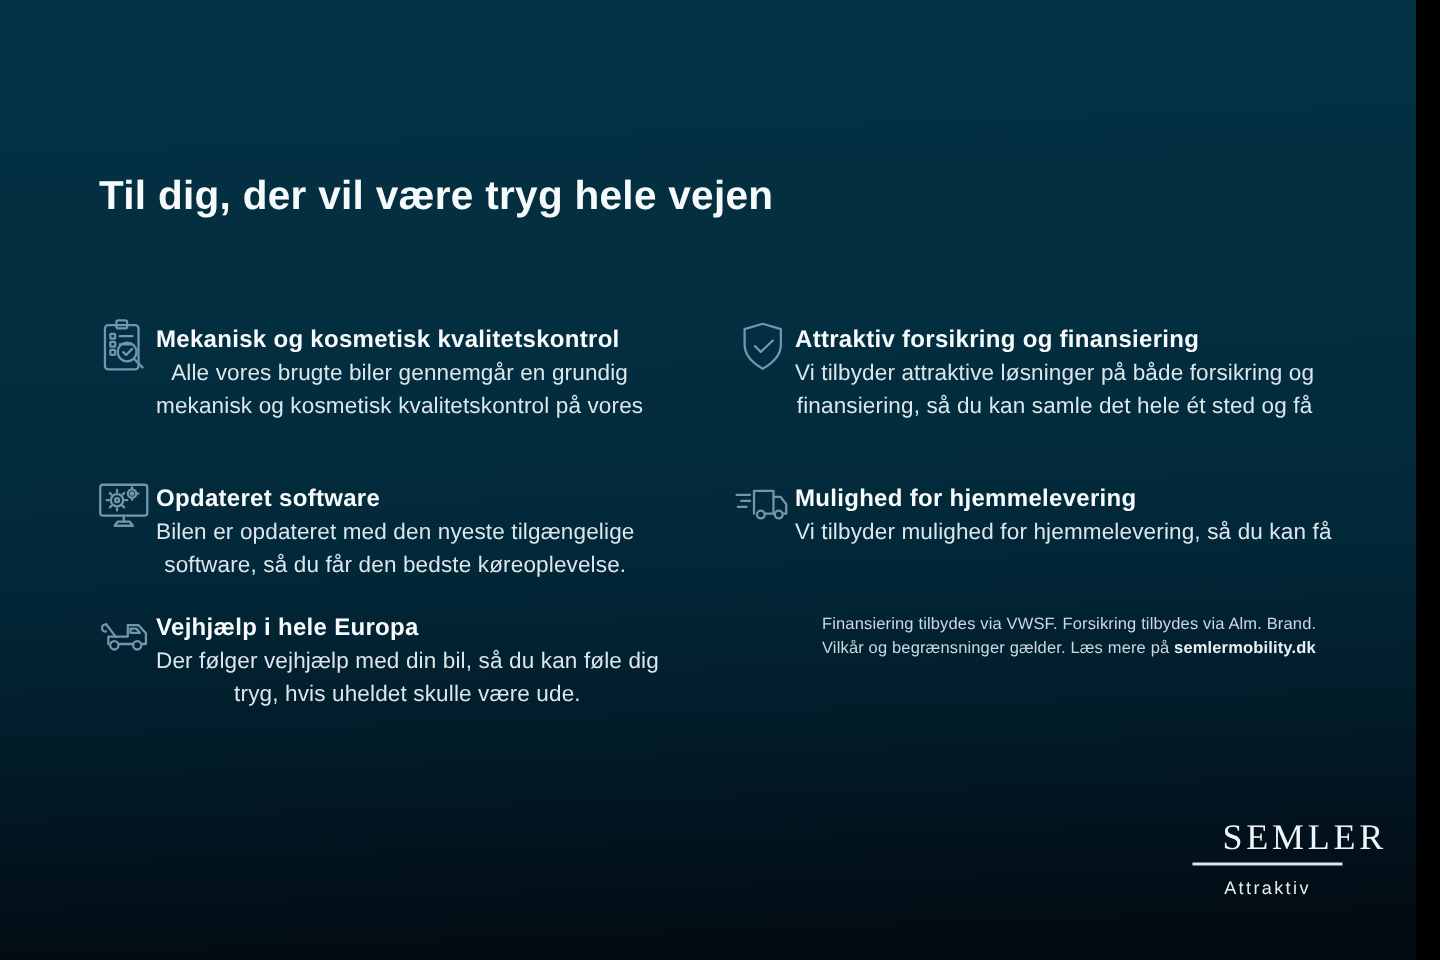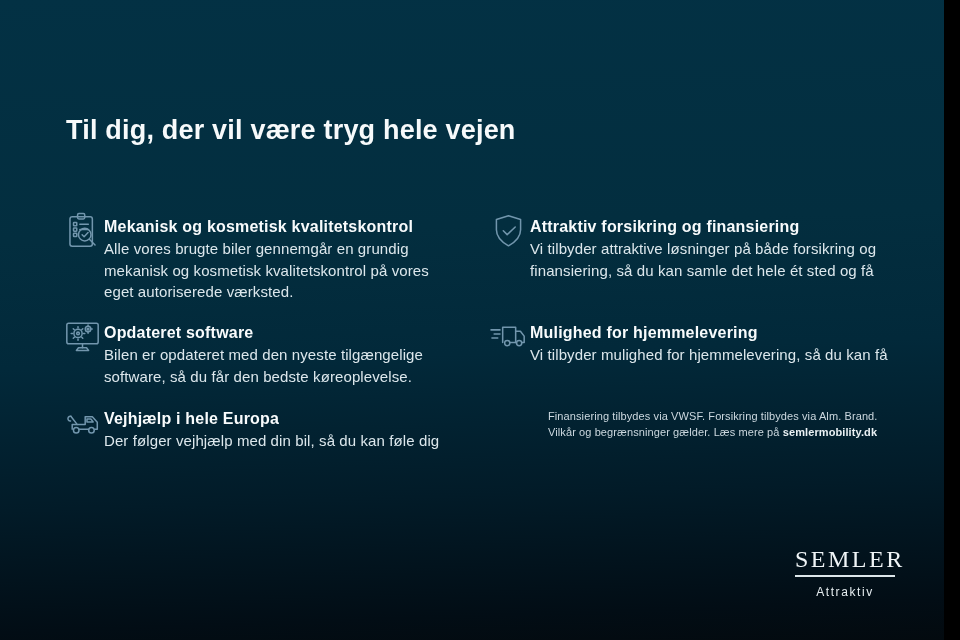--- a/index.html
+++ b/index.html
@@ -16,30 +16,30 @@
   .feature{position:absolute;display:flex;align-items:flex-start;}
   .f-l1{left:60px;top:210px}
   .f-l2{left:60px;top:316px}
   .f-l3{left:60px;top:402px}
   .f-r1{left:486px;top:210px}
   .f-r2{left:486px;top:316px}
   .icon{width:44px;height:44px;flex:0 0 44px;display:flex;align-items:flex-start;justify-content:center;}
   .icon svg{width:43px;height:43px;fill:none;stroke:var(--icon-stroke,#7296ad);stroke-width:1.7;stroke-linecap:round;stroke-linejoin:round;}
   .itext{padding-top:6px;}
   .itext h3{margin:0;font-size:16px;line-height:22px;font-weight:700;color:#f8fbfc;letter-spacing:.2px;}
-  .bline{font-size:15px;line-height:21.5px;color:#dce7ec;white-space:nowrap;letter-spacing:.1px;}
+  .bline{font-size:15px;line-height:21.5px;color:#dce7ec;white-space:nowrap;letter-spacing:.1px;text-align:center;}
   .disclaimer{
     position:absolute;left:548px;top:408px;
     font-size:11px;line-height:16px;color:#ccd8df;letter-spacing:.1px;white-space:nowrap;
   }
   .disclaimer strong{color:#eaf1f4;font-weight:700;}
   .logo{position:absolute;left:795px;top:546px;width:100px;text-align:center;}
   .logo-brand{
     font-family:"Liberation Serif",serif;font-size:24px;line-height:26px;
-    letter-spacing:2.5px;color:#f0f5f7;white-space:nowrap;
+    letter-spacing:2.5px;color:#f0f5f7;white-space:nowrap;margin-left:20px;
   }
   .logo-rule{height:2px;background:#dde6ea;margin-top:3px;}
   .logo-sub{font-size:12px;letter-spacing:1.6px;color:#e6edf0;margin-top:8px;}
 </style>
 </head>
 <body>
 
 <div class="canvas" style="--icon-stroke: #7296ad;">
 
   <div class="page-title">Til dig, der vil være tryg hele vejen</div>
@@ -56,21 +56,20 @@
         <rect x="14" y="26" width="3.6" height="3.6" rx="0.6"></rect>
         <circle cx="26.5" cy="27.5" r="7"></circle>
         <path d="M23.6 27.6 l2.2 2.2 4.4-4.6"></path>
         <line x1="31.7" y1="32.7" x2="38" y2="39"></line>
       </svg>
     </span>
     <div class="itext">
       <h3>Mekanisk og kosmetisk kvalitetskontrol</h3>
       <div class="bline">Alle vores brugte biler gennemgår en grundig</div>
       <div class="bline">mekanisk og kosmetisk kvalitetskontrol på vores</div>
-      <div class="bline">eget autoriserede værksted.</div>
     </div>
   </div>
 
   <div class="feature f-l2">
     <span class="icon">
       <svg viewBox="0 0 48 48">
         <rect x="6.5" y="8" width="35" height="23" rx="2"></rect>
         <circle cx="19" cy="19.5" r="4.6"></circle>
         <circle cx="19" cy="19.5" r="1.5"></circle>
         <line x1="19" y1="13.4" x2="19" y2="11.9"></line>
@@ -105,20 +104,21 @@
         <path d="M12.5 30.5 V25 H27 V16.5 H35 L40.5 22.5 V30.5 H38"></path>
         <path d="M29 19 h4.3 l2.6 3.2 H29 z"></path>
         <circle cx="17" cy="31.5" r="3.1"></circle>
         <circle cx="34" cy="31.5" r="3.1"></circle>
         <line x1="20.4" y1="30.5" x2="30.6" y2="30.5"></line>
       </svg>
     </span>
     <div class="itext">
       <h3>Vejhjælp i hele Europa</h3>
       <div class="bline">Der følger vejhjælp med din bil, så du kan føle dig</div>
+      <div class="bline">tryg, hvis uheldet skulle være ude.</div>
     </div>
   </div>
 
   <div class="feature f-r1">
     <span class="icon">
       <svg viewBox="0 0 48 48">
         <path d="M24 6.5 L37.5 10.5 V22 C37.5 30.5 31.5 35.8 24 40 C16.5 35.8 10.5 30.5 10.5 22 V10.5 Z"></path>
         <path d="M18.2 23.2 l4.3 4.3 L31.5 19"></path>
       </svg>
     </span>

